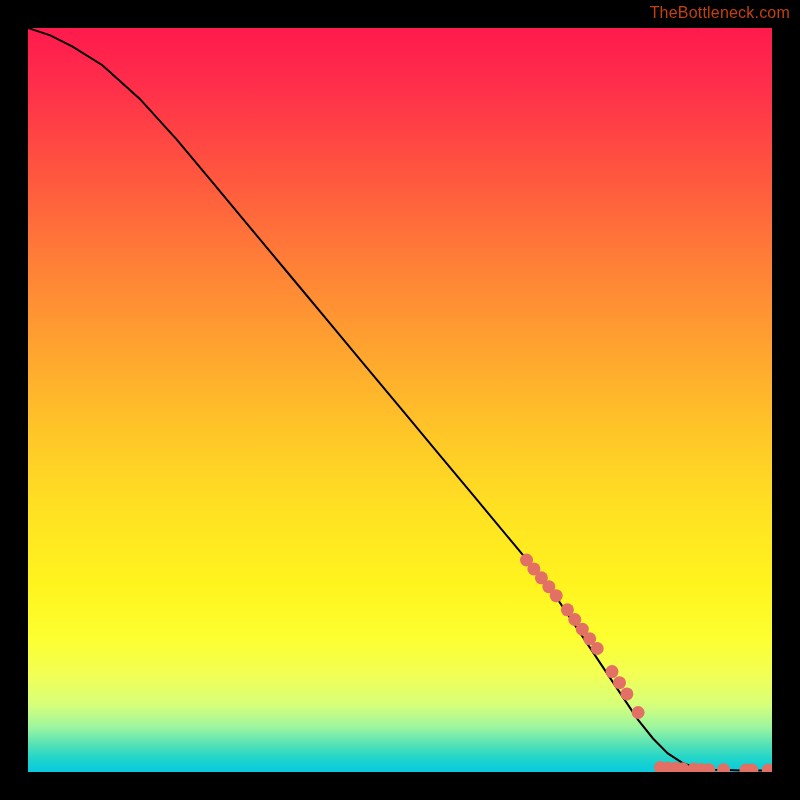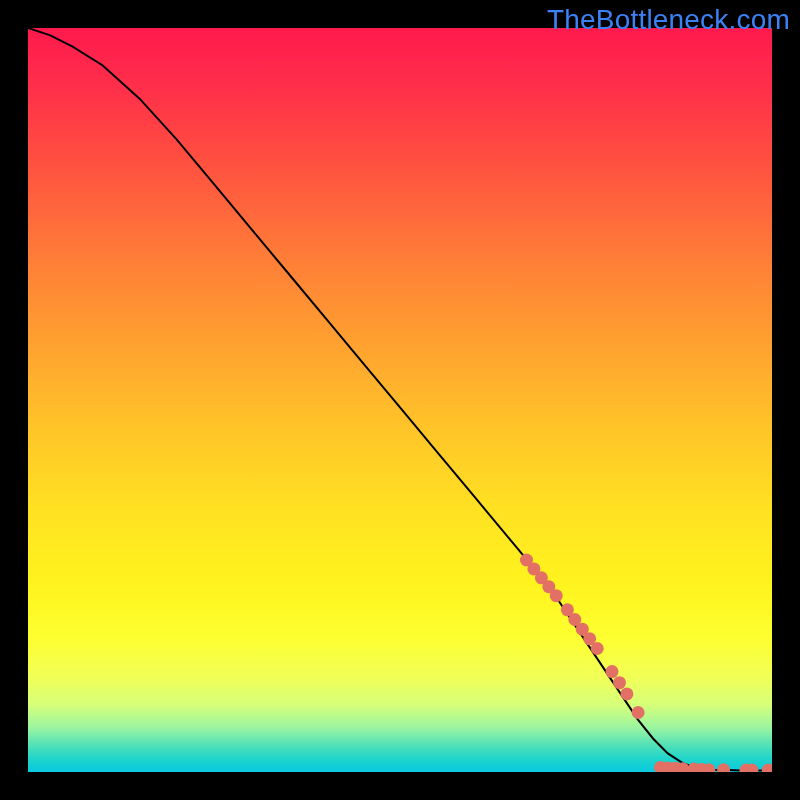--- a/index.html
+++ b/index.html
@@ -14,22 +14,22 @@
   .stage {
     position: relative;
     width: 800px;
     height: 800px;
     background: #000;
   }
   .attribution {
     position: absolute;
     top: 4px;
     right: 10px;
-    color: #3b82f6;
-    font-size: 28px;
+    color: #c2410c;
+    font-size: 16px;
     font-weight: 400;
     letter-spacing: 0.2px;
     z-index: 5;
   }
   .plot {
     position: absolute;
     left: 28px;
     top: 28px;
     width: 744px;
     height: 744px;

